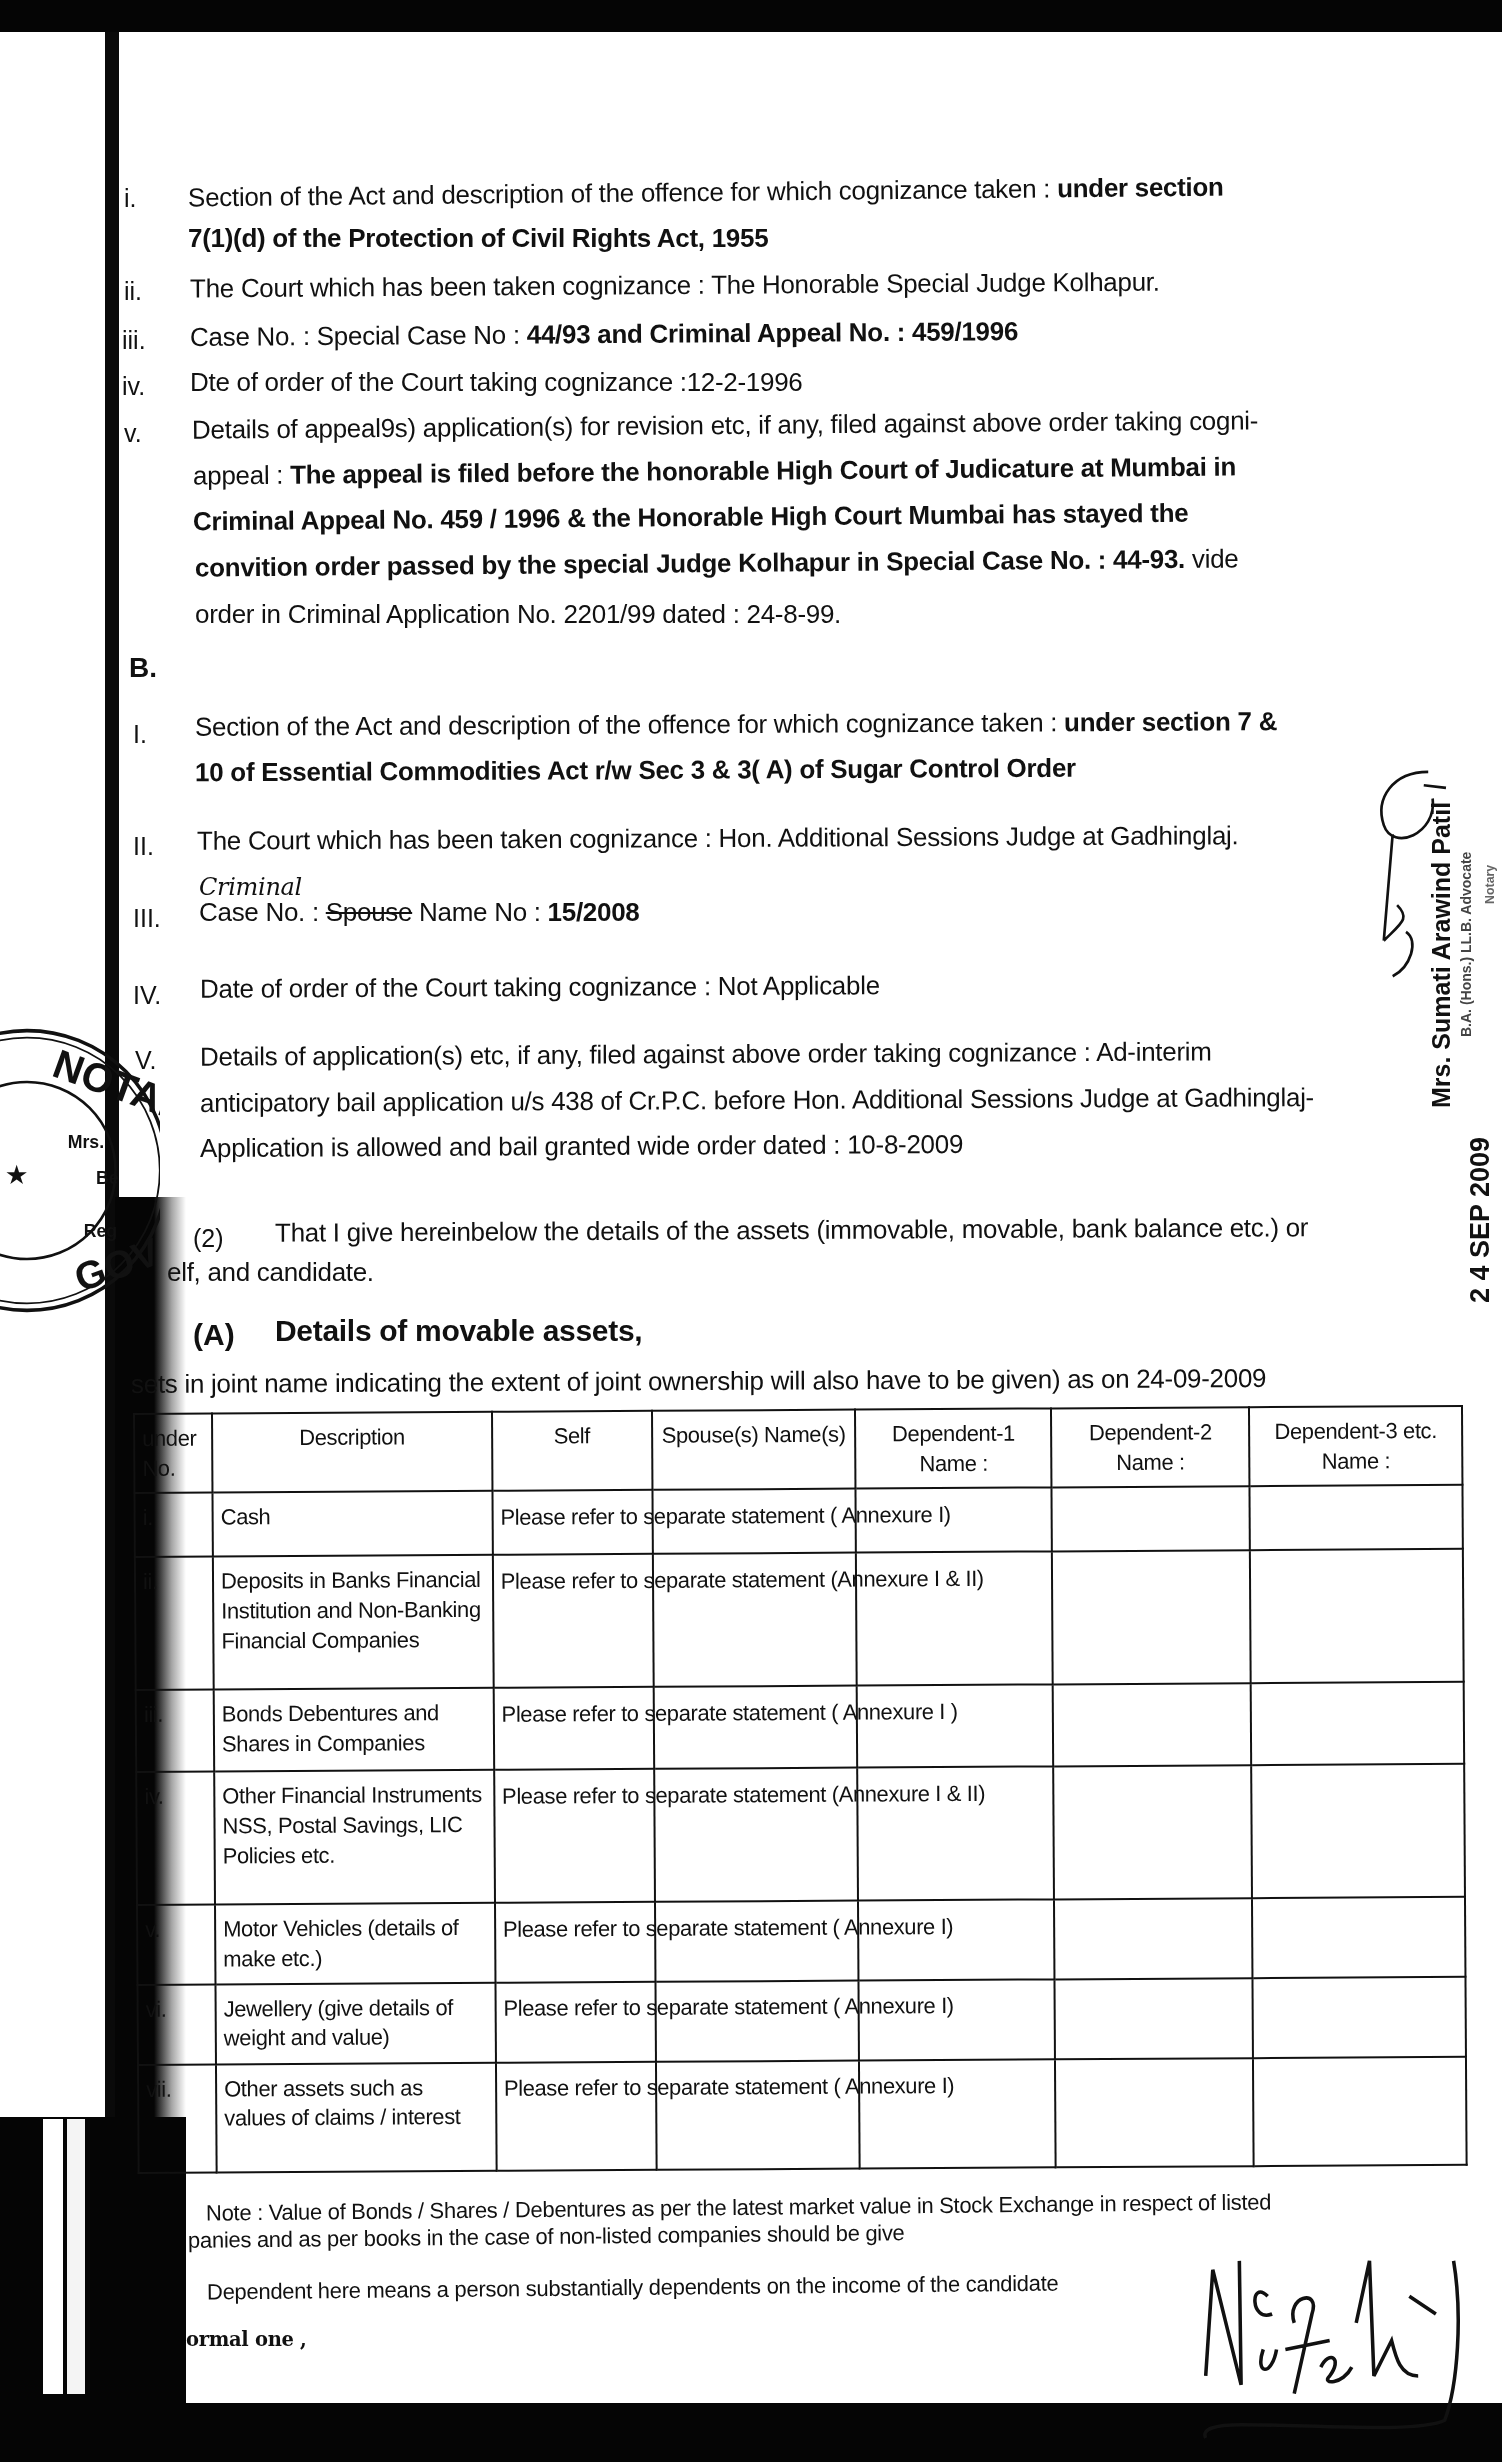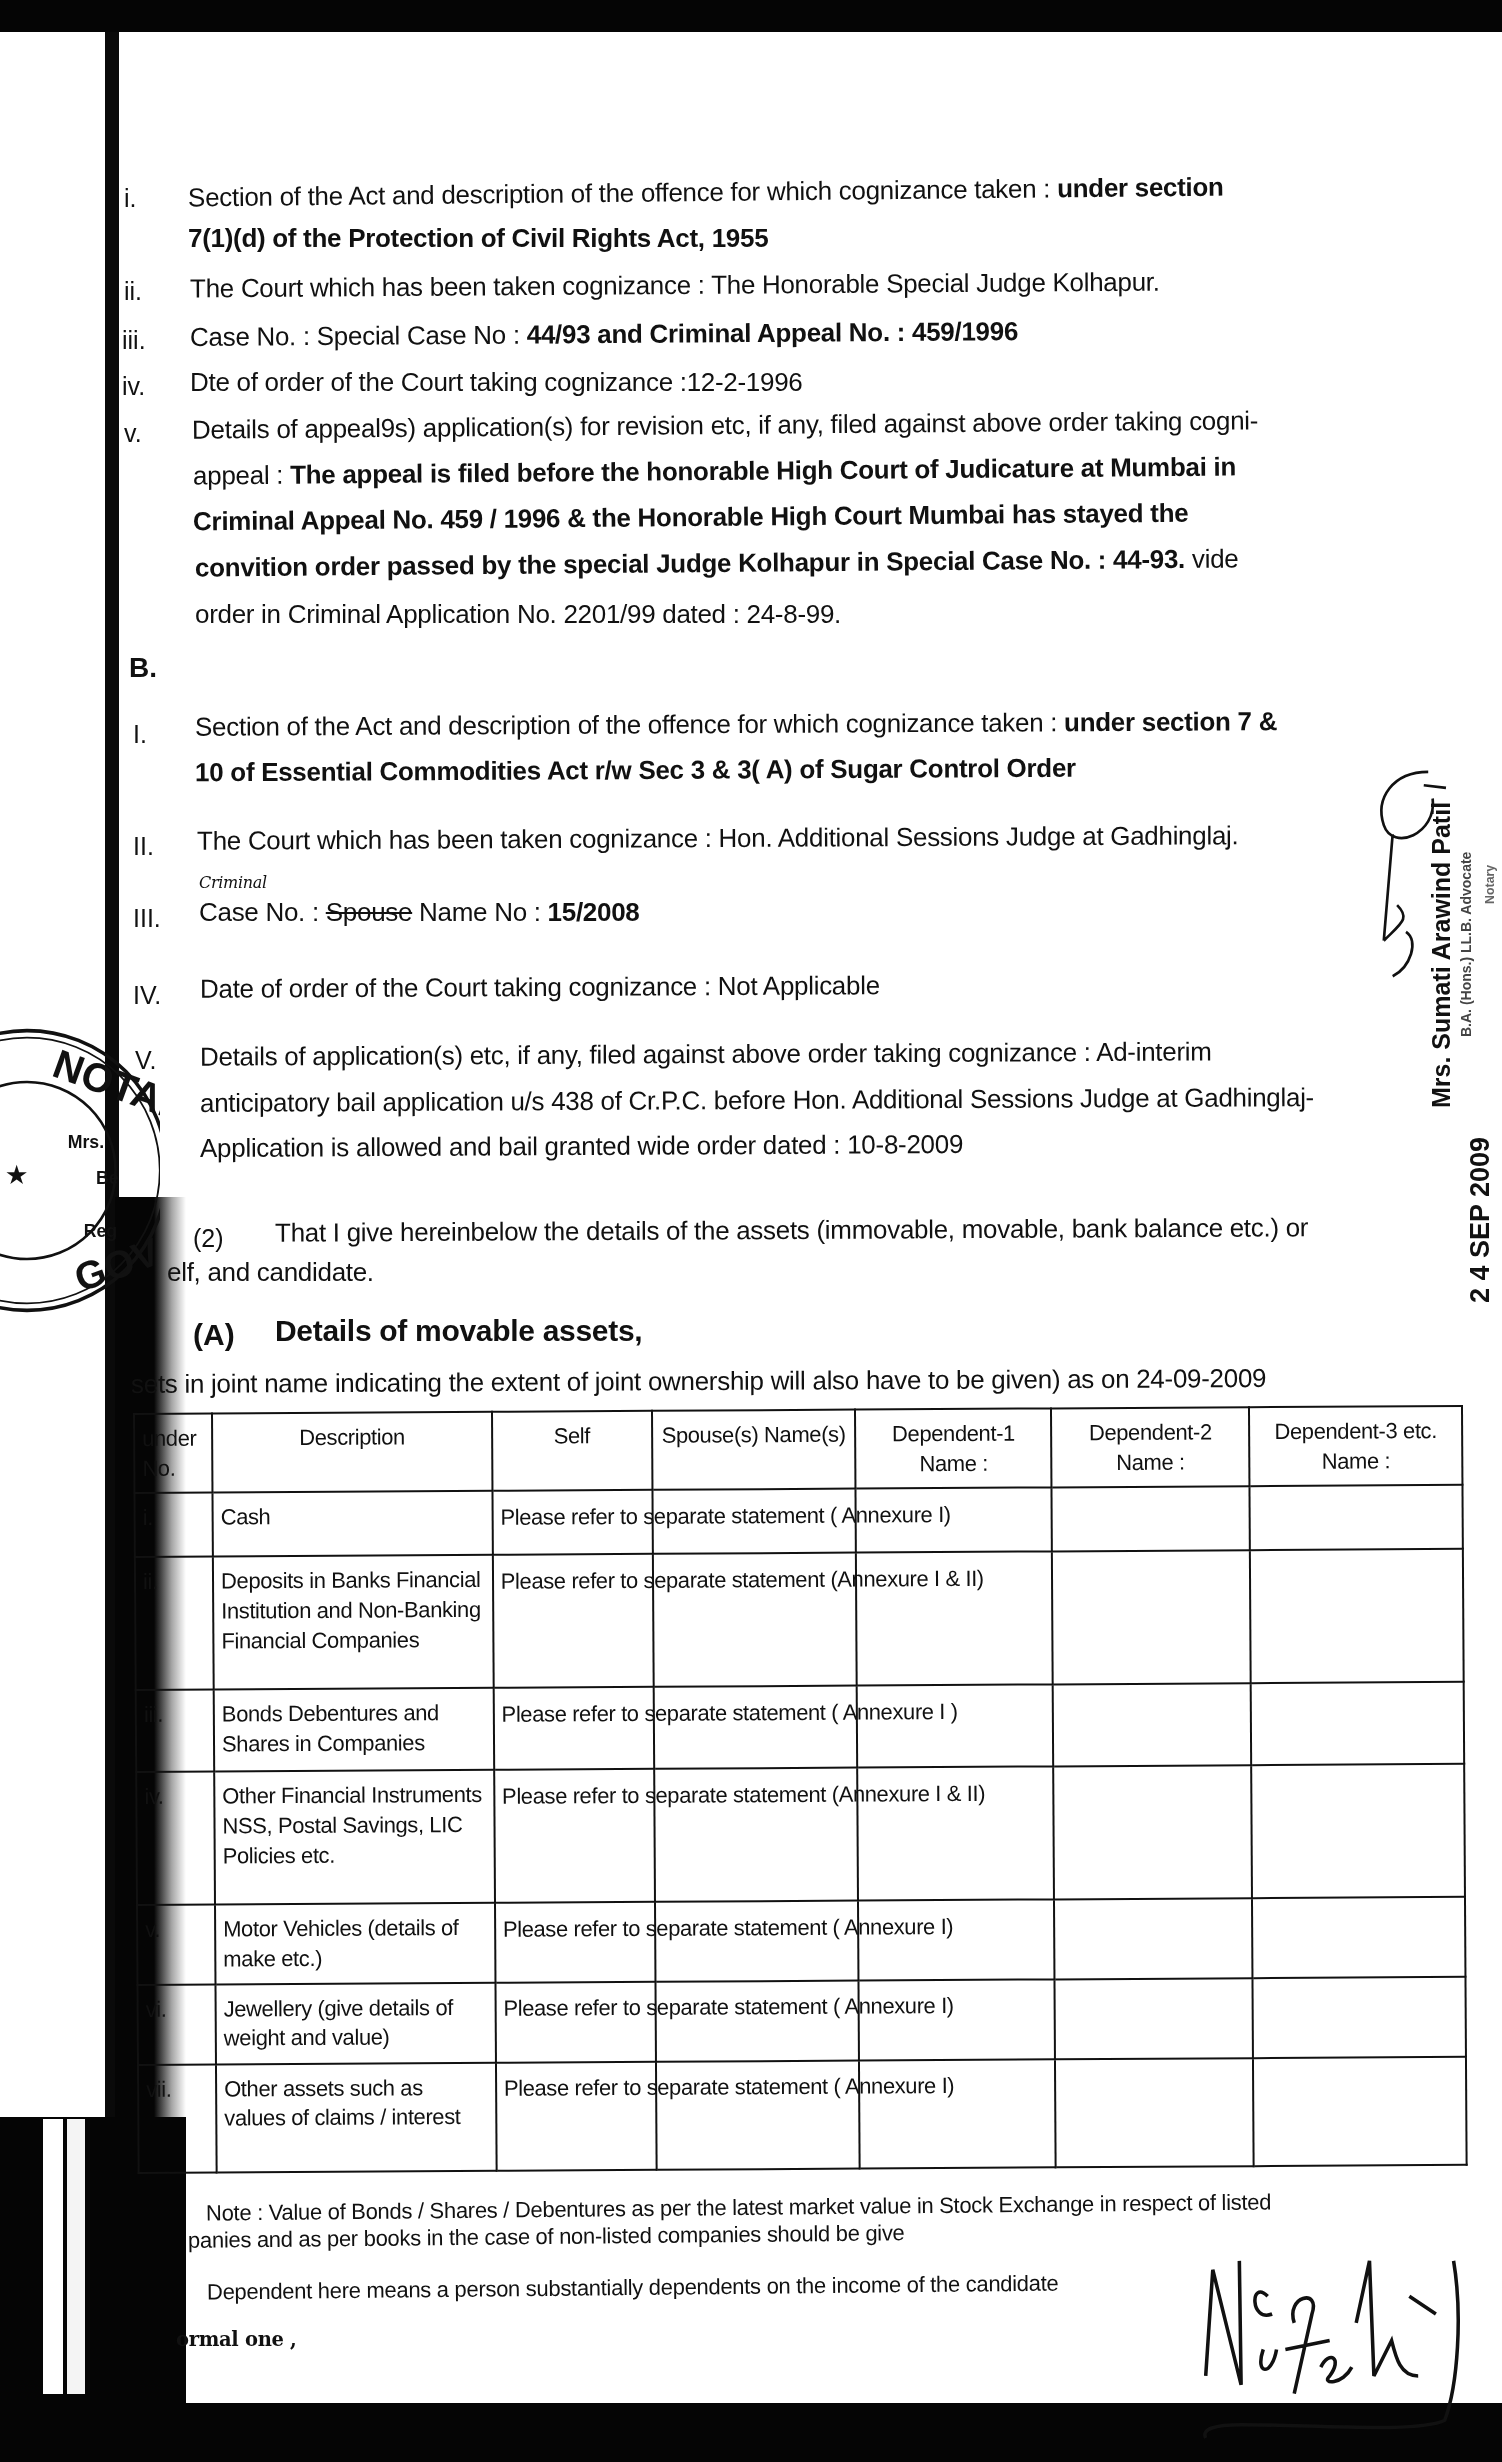--- a/index.html
+++ b/index.html
@@ -97,21 +97,21 @@
   <span class="num" style="left:133px;top:720px">I.</span>
   <div class="line" style="left:195px;top:709px;transform:rotate(-0.3deg)">
     <span>Section of the Act and description of the offence for which cognizance taken : </span><span class="b">under section 7 &amp;</span>
   </div>
   <div class="line b" style="left:195px;top:755px;transform:rotate(-0.3deg)">10 of Essential Commodities Act r/w Sec 3  &amp; 3( A) of Sugar Control Order</div>
 
   <span class="num" style="left:133px;top:832px">II.</span>
   <div class="line" style="left:197px;top:823px;transform:rotate(-0.3deg)">The Court which has been taken cognizance : Hon. Additional Sessions Judge at Gadhinglaj.</div>
 
   <span class="num" style="left:133px;top:904px">III.</span>
-  <div class="line" style="left:199px;top:873px;font-family:'DejaVu Serif',serif;font-size:16px;font-style:italic">Criminal</div>
+  <div class="line" style="left:199px;top:873px;font-family:'DejaVu Serif',serif;font-size:24px;font-style:italic">Criminal</div>
   <div class="line" style="left:199px;top:897px">
     <span>Case No. : </span><span style="text-decoration:line-through">Spouse</span><span> Name No : </span><span class="b">15/2008</span>
   </div>
 
   <span class="num" style="left:133px;top:981px">IV.</span>
   <div class="line" style="left:200px;top:972px;transform:rotate(-0.3deg)">Date of order of the Court taking cognizance : Not Applicable</div>
 
   <span class="num" style="left:135px;top:1046px">V.</span>
   <div class="line" style="left:200px;top:1039px;transform:rotate(-0.3deg)">Details of application(s) etc, if any, filed against above order taking cognizance :  Ad-interim</div>
   <div class="line" style="left:200px;top:1085px;transform:rotate(-0.3deg)">anticipatory bail application u/s 438 of Cr.P.C. before Hon. Additional Sessions Judge at Gadhinglaj-</div>
@@ -217,21 +217,21 @@
         <td></td>
     <td></td>
         <td></td>
   </tr>
 </tbody>
   </table>
 
 <div class="note" style="left:206px;top:2195px;transform:rotate(-0.6deg)">Note : Value of Bonds / Shares / Debentures as per the latest market value in Stock Exchange in respect of listed</div>
 <div class="note" style="left:188px;top:2224px;transform:rotate(-0.6deg)">panies and as per books in the case of non-listed companies should be give</div>
 <div class="note" style="left:207px;top:2275px;transform:rotate(-0.6deg)">Dependent here means a person substantially dependents on the income of the candidate</div>
-<div class="note" style="left:176px;top:2328px;font-weight:bold;font-family:'DejaVu Serif',serif;font-size:19.5px">ormal one ,</div>
+<div class="note" style="left:186px;top:2328px;font-weight:bold;font-family:'DejaVu Serif',serif;font-size:19.5px">ormal one ,</div>
 
 <svg class="stamp" viewBox="0 0 300 340">
   <circle cx="150" cy="170" r="158" fill="none" stroke="#111" stroke-width="4"></circle>
   <circle cx="150" cy="170" r="150" fill="none" stroke="#111" stroke-width="2"></circle>
   <circle cx="150" cy="170" r="100" fill="none" stroke="#111" stroke-width="3"></circle>
   <text x="138" y="60" font-family="Liberation Sans, sans-serif" font-size="46" font-weight="bold" fill="#111" transform="rotate(20 150 170)">NOTARY</text>
   <text x="160" y="320" font-family="Liberation Sans, sans-serif" font-size="44" font-weight="bold" fill="#111" transform="rotate(-20 150 170)">GOV</text>
   <text x="196" y="145" font-family="Liberation Sans, sans-serif" font-size="20" font-weight="bold" fill="#111">Mrs.</text>
   <text x="228" y="185" font-family="Liberation Sans, sans-serif" font-size="20" font-weight="bold" fill="#111">Be</text>
   <text x="214" y="245" font-family="Liberation Sans, sans-serif" font-size="20" font-weight="bold" fill="#111">Reg</text>

